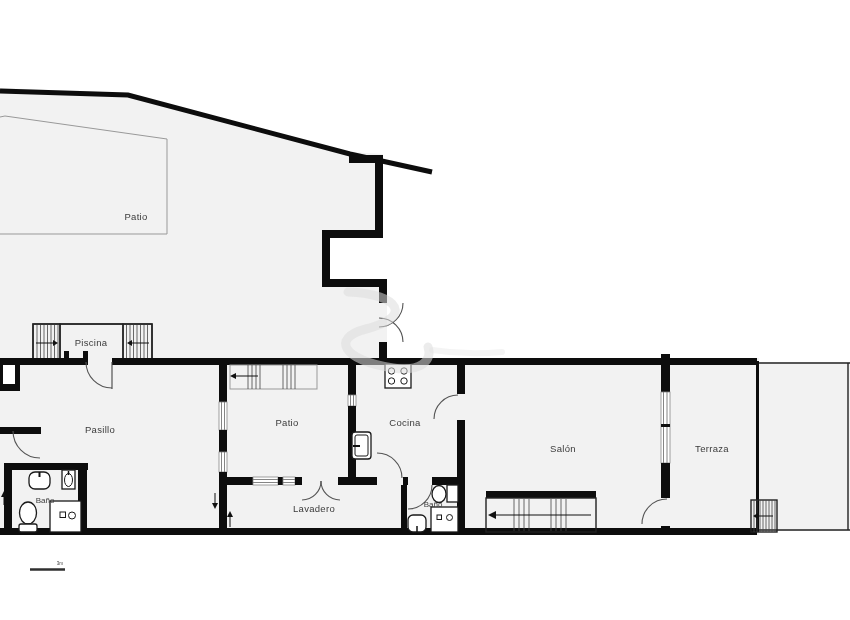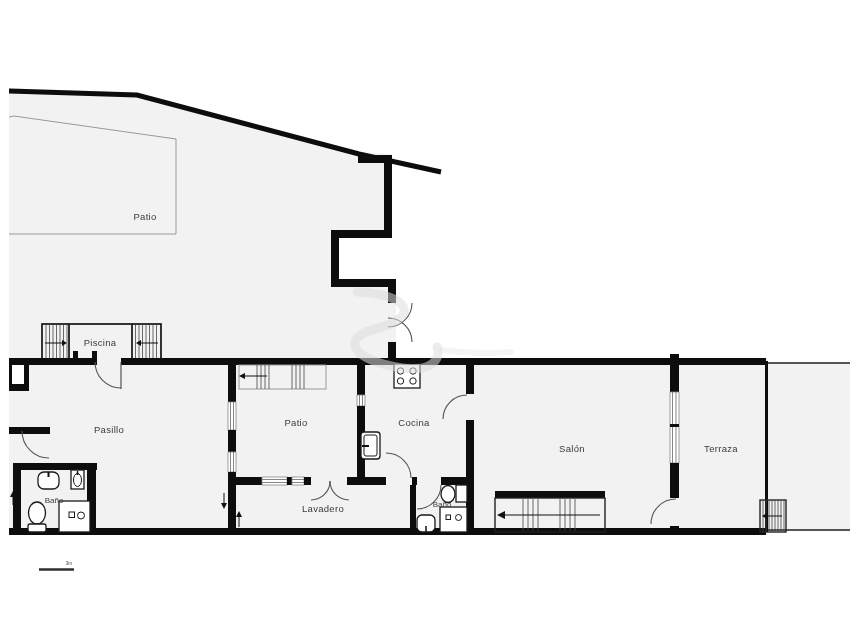--- a/index.html
+++ b/index.html
@@ -4,21 +4,21 @@
 <style>
   html, body {
     margin: 0;
     padding: 0;
     width: 850px;
     height: 620px;
     background: #ffffff;
     overflow: hidden;
     font-family: "Liberation Sans", sans-serif;
   }
-  #plan-wrap { width: 686px; height: 620px; position: relative; padding-left: 9px; }
+  #plan-wrap { width: 686px; height: 620px; position: relative; }
   svg { display: block; }
   .floor { fill: #f2f2f2; }
   .wall { fill: #0d0d0d; }
   .thinline { stroke: #222222; stroke-width: 1.4; fill: none; }
   .hairline { stroke: #999999; stroke-width: 1; fill: none; }
   .arc { stroke: #555555; stroke-width: 1.1; fill: none; }
   .leaf { stroke: #444444; stroke-width: 1.1; fill: none; }
   .tread { stroke: #444444; stroke-width: 0.8; fill: none; }
   .fixture { fill: #ffffff; stroke: #1a1a1a; stroke-width: 1.3; }
   .fixture-detail { fill: none; stroke: #1a1a1a; stroke-width: 1; }

